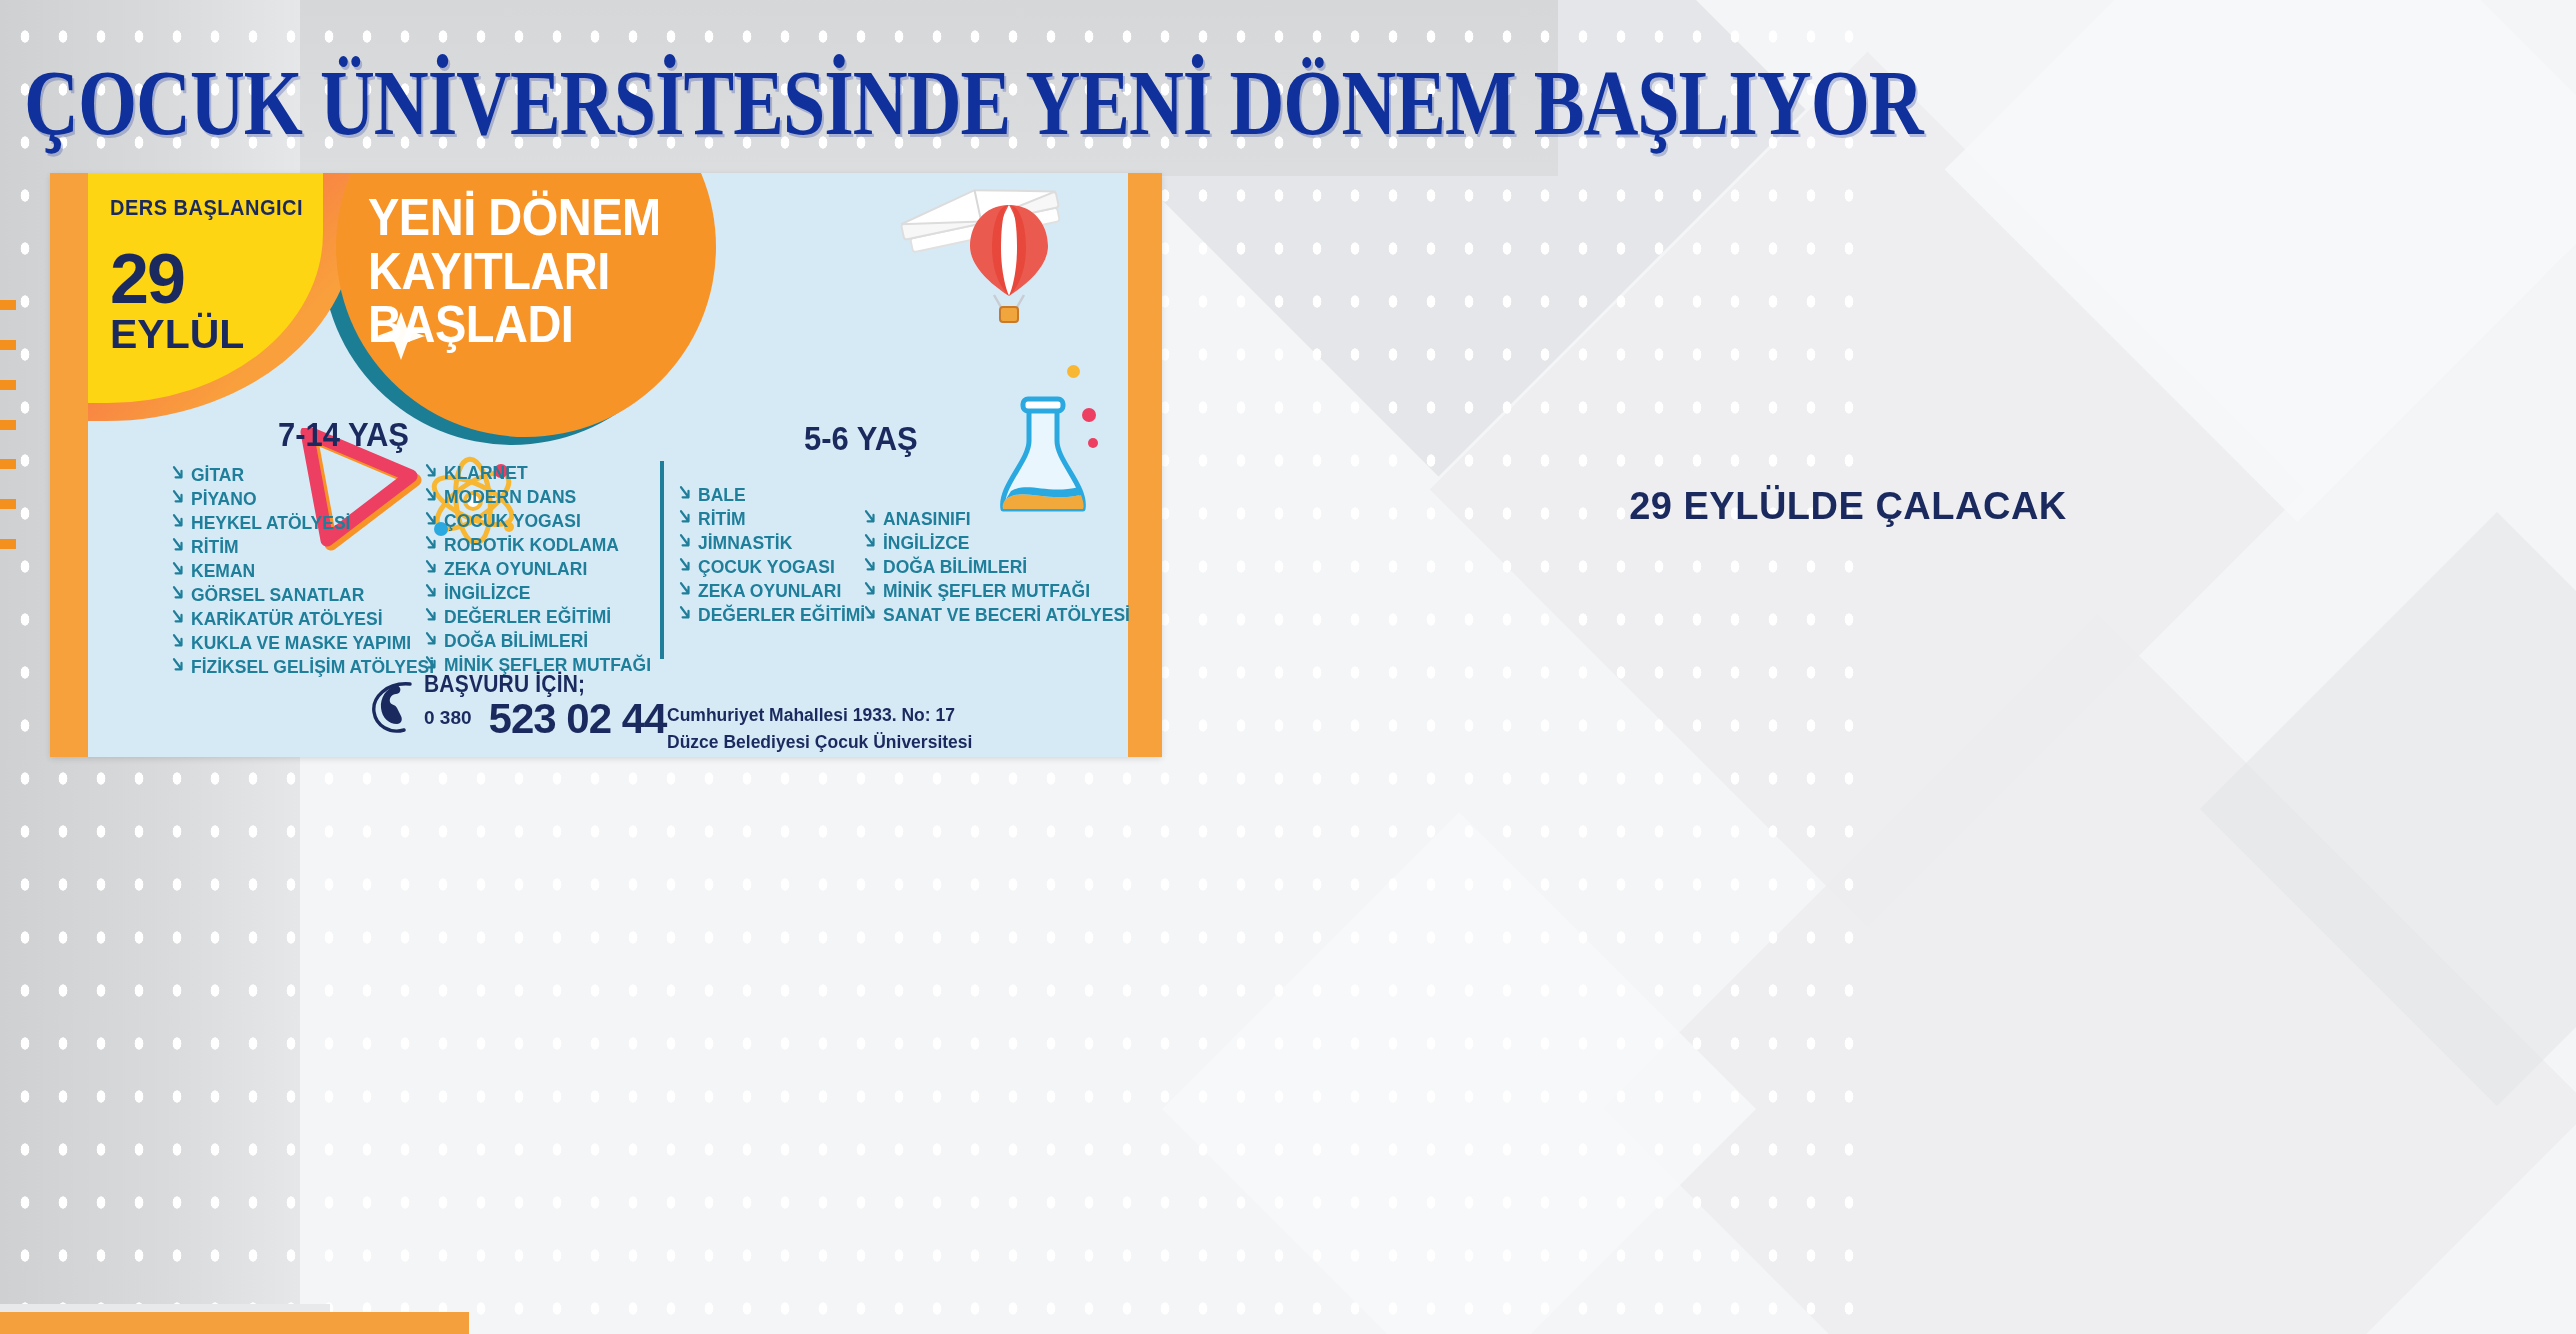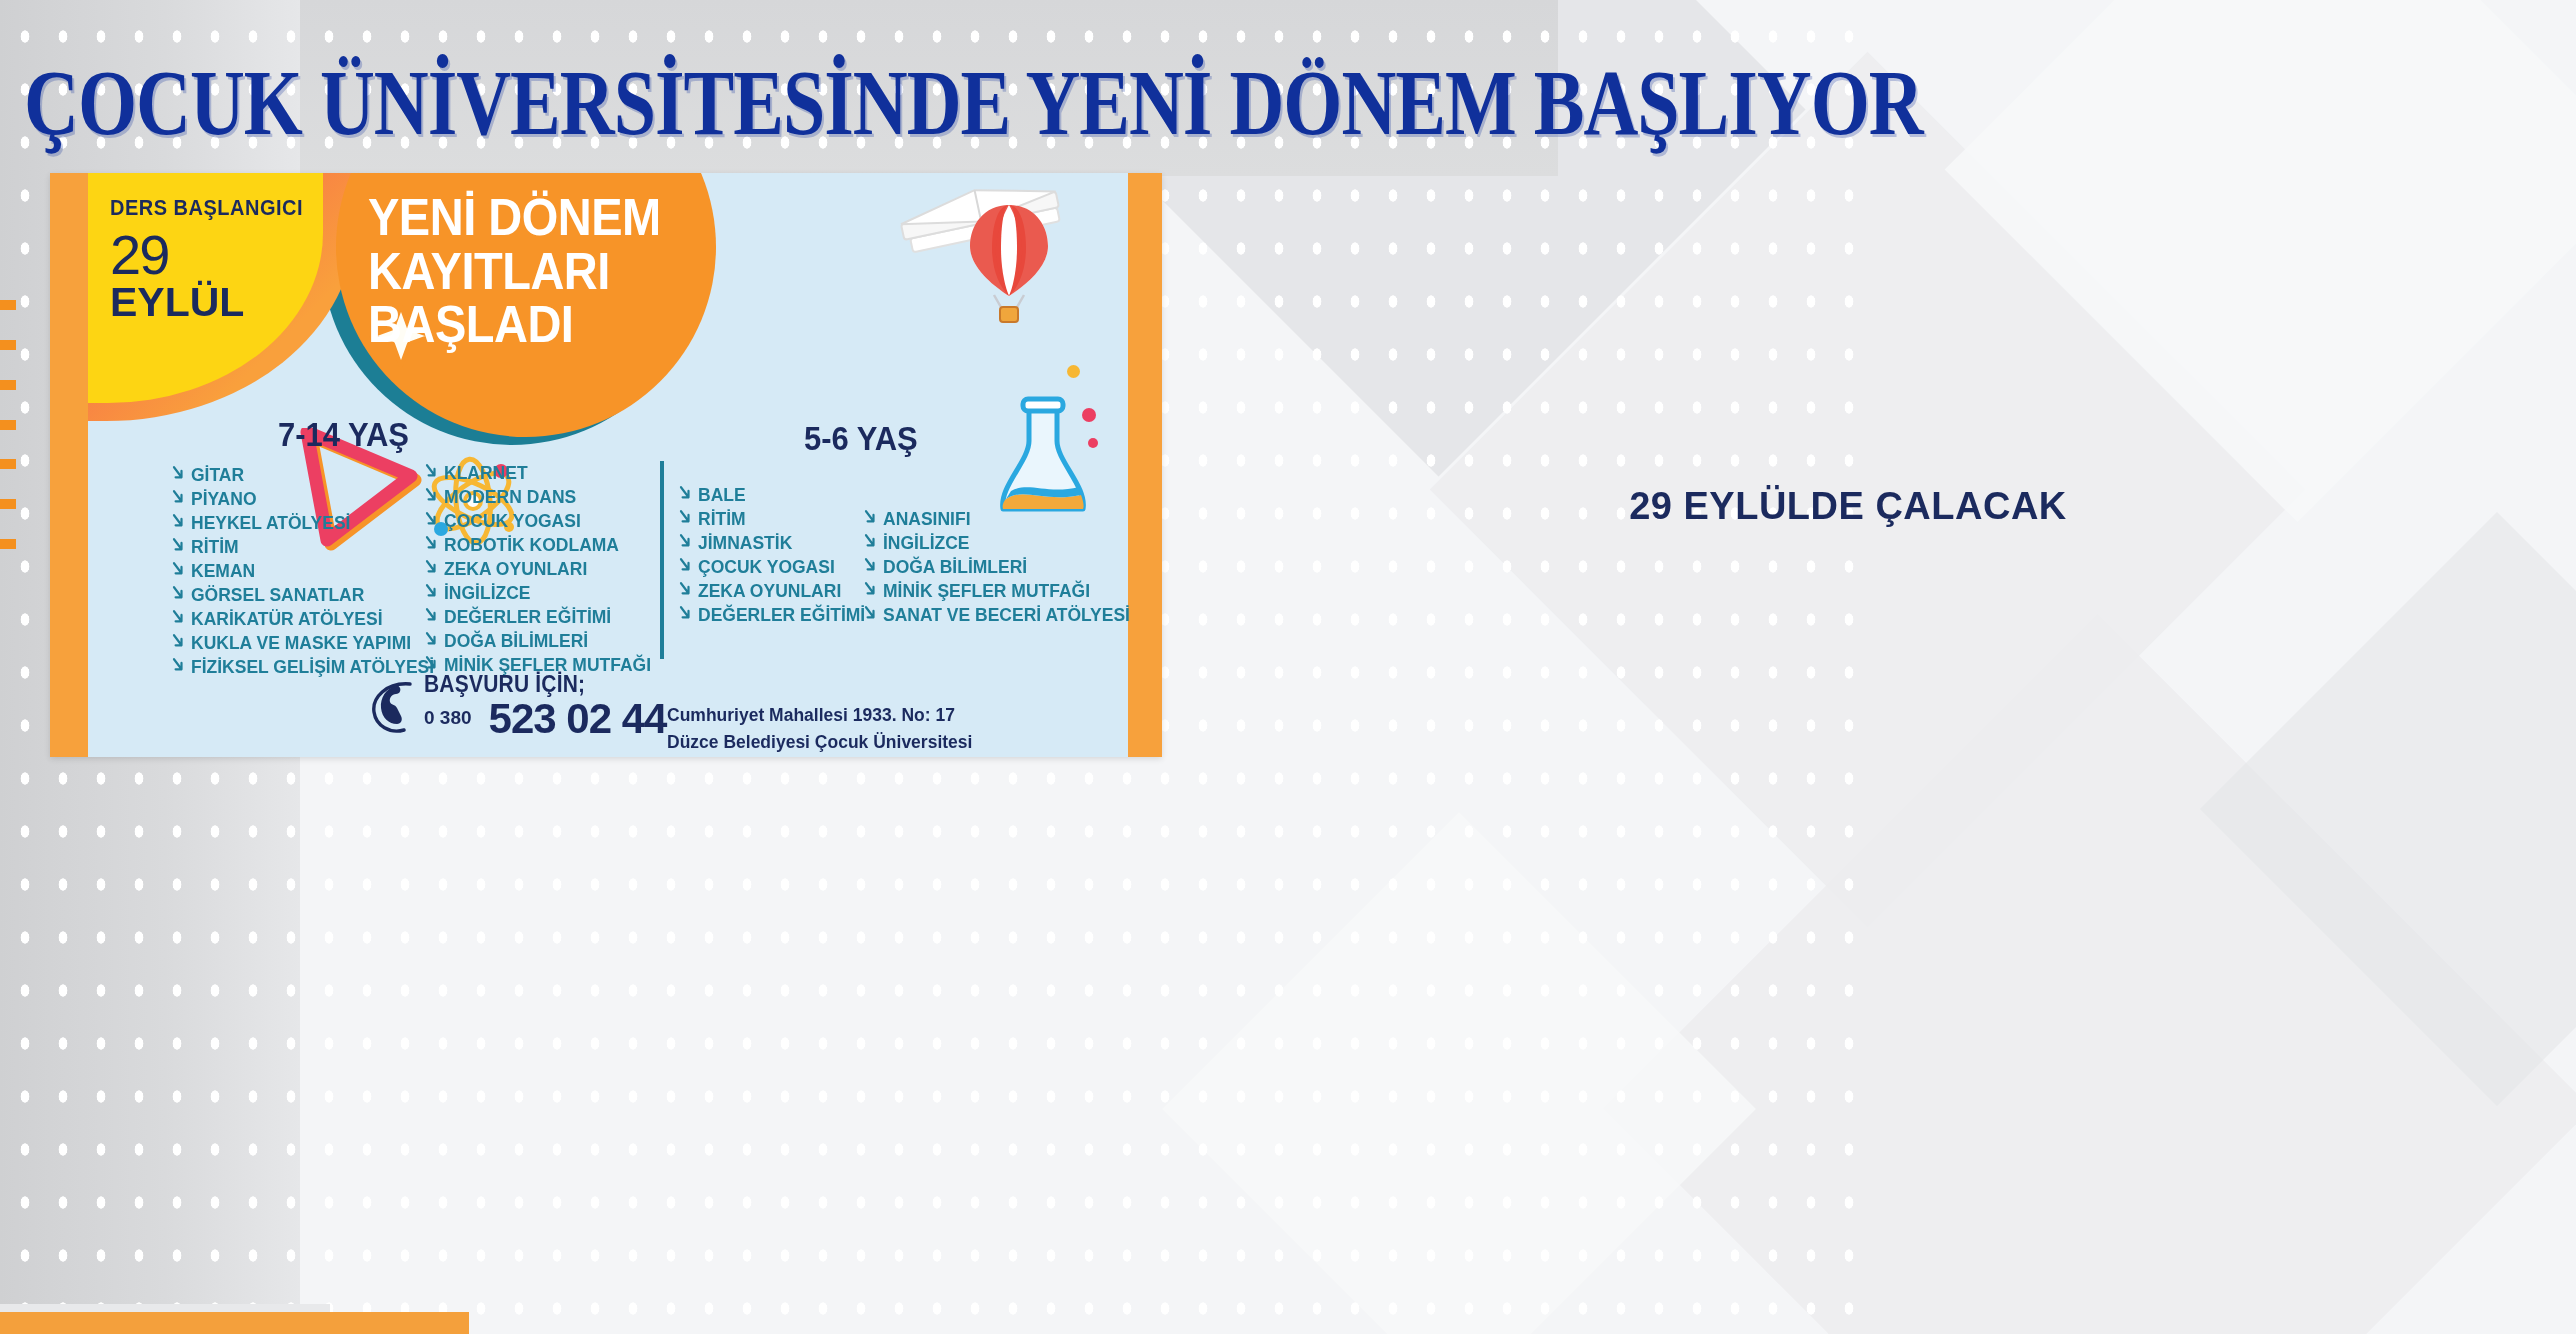--- a/index.html
+++ b/index.html
@@ -95,21 +95,21 @@
   }
   #badge-text {
     position:absolute; left:60px; top:22px; width:215px;
     z-index:6; color:#1b2a5e; text-align:left;
   }
   #badge-label {
     font-size:20px; font-weight:bold; letter-spacing:0.5px;
     transform:scaleY(1.12); transform-origin:left top;
   }
   #badge-day {
-    font-size:56px; font-weight:normal; line-height:.95; margin-top:10px;
+    font-size:70px; font-weight:bold; line-height:.95; margin-top:28px;
     letter-spacing:-2px;
   }
   #badge-month {
     font-size:41px; font-weight:bold; letter-spacing:0px; margin-top:-2px;
   }
 
   
   #teal-ring {
     position:absolute; left:272px; top:-108px;
     width:380px; height:380px; border-radius:50%;

